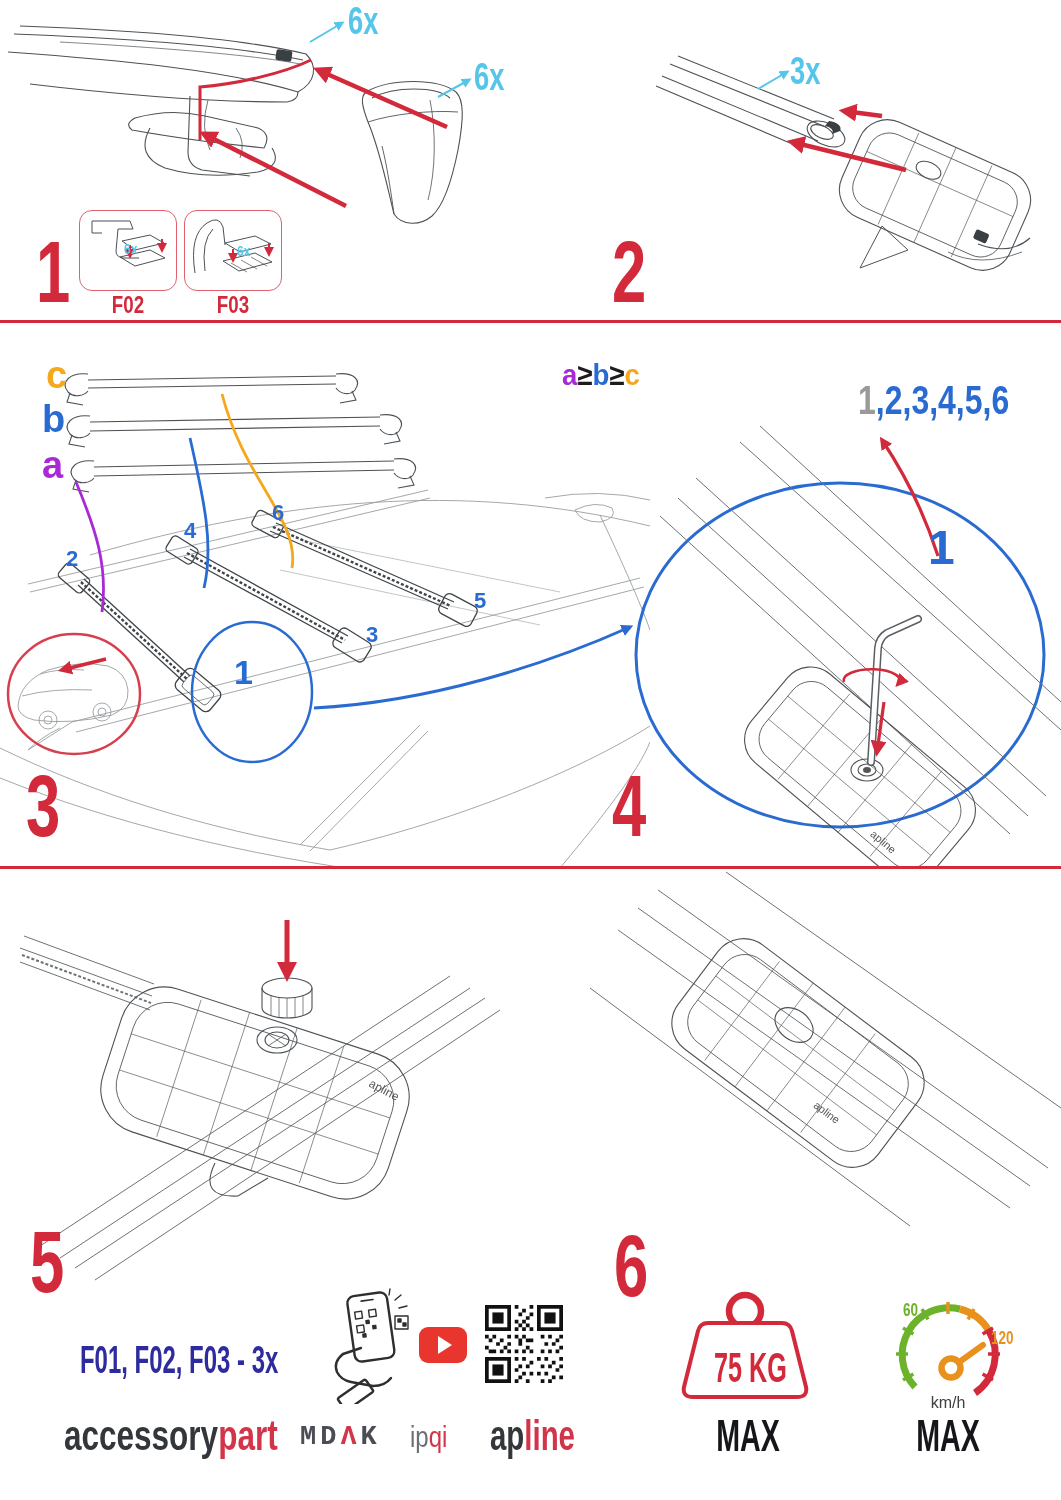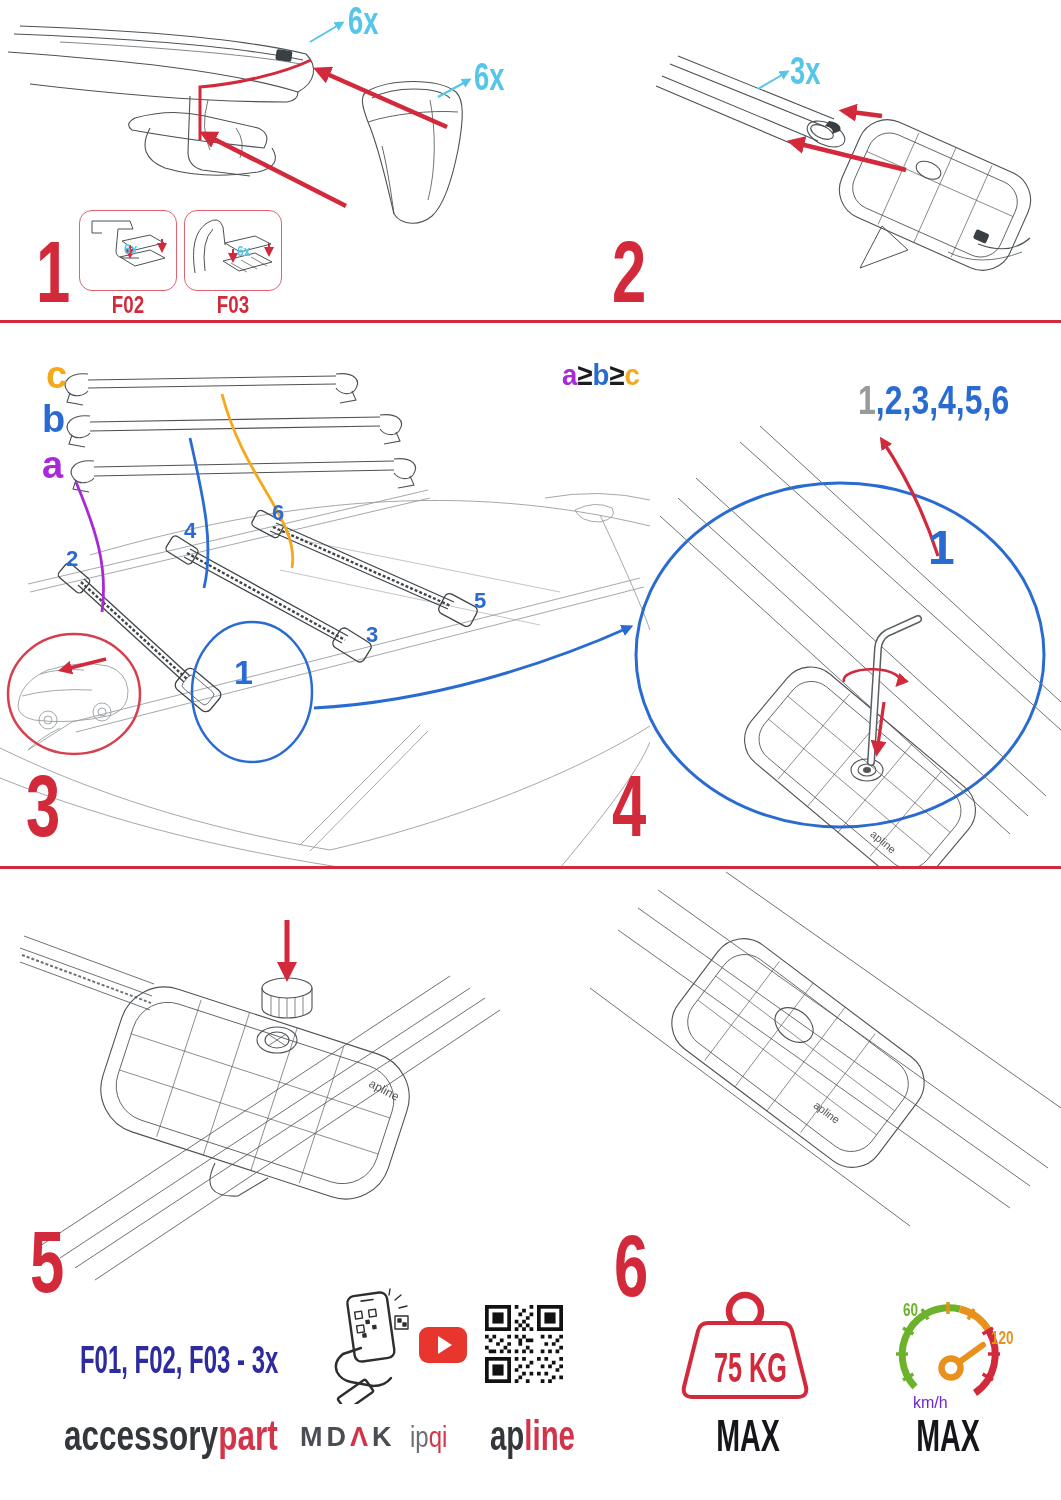--- a/index.html
+++ b/index.html
@@ -18,31 +18,31 @@
   .formula{position:absolute;font-weight:700;font-size:30px;line-height:1;transform:scaleX(0.92);transform-origin:left top;}
   .seq{position:absolute;font-weight:700;font-size:40px;line-height:1;transform:scaleX(0.8);transform-origin:left top;white-space:nowrap;}
   .callout1{position:absolute;color:#2a6bd2;font-weight:700;font-size:48px;line-height:1;}
   .inset{position:absolute;width:98px;height:81px;border:1.6px solid #e0626e;border-radius:13px;box-sizing:border-box;}
   .insetlabel{position:absolute;width:98px;text-align:center;color:#d2293b;font-weight:700;
        font-size:24px;line-height:1;transform:scaleX(0.78);transform-origin:center top;}
   .partsnote{position:absolute;color:#2e2b9e;font-weight:700;font-size:38px;line-height:1;
        transform:scaleX(0.63);transform-origin:left top;white-space:nowrap;}
   .logo-a{position:absolute;font-weight:700;font-size:42px;line-height:1;color:#33363a;
        transform:scaleX(0.75);transform-origin:left top;white-space:nowrap;}
-  .logo-m{position:absolute;font-weight:700;font-size:27px;line-height:1;color:#4a4e54;letter-spacing:4px;white-space:nowrap;}
+  .logo-m{position:absolute;font-weight:700;font-size:27px;line-height:1;color:#4a4e54;letter-spacing:4px;white-space:nowrap;font-family:Liberation Mono, monospace;}
   .logo-i{position:absolute;font-weight:400;font-size:30px;line-height:1;color:#6a6f75;
        transform:scaleX(0.8);transform-origin:left top;white-space:nowrap;}
   .logo-ap{position:absolute;font-weight:700;font-size:42px;line-height:1;color:#33363a;
        transform:scaleX(0.7);transform-origin:left top;white-space:nowrap;}
   .accent-red{color:#d2354a;}
   .maxlabel{position:absolute;width:124px;text-align:center;color:#15161a;font-weight:700;font-size:44px;
        line-height:1;transform:scaleX(0.65);transform-origin:center top;}
   .kg{position:absolute;width:120px;text-align:center;color:#d2293b;font-weight:700;font-size:42px;
        line-height:1;transform:scaleX(0.6);transform-origin:center top;white-space:nowrap;}
-  .kmh{position:absolute;width:70px;color:#6d28d9;font-size:16px;line-height:1;}
+  .kmh{position:absolute;width:70px;text-align:center;color:#404040;font-size:16px;line-height:1;}
   .gauge-lo{position:absolute;color:#6cb32b;font-weight:700;font-size:18px;line-height:1;transform:scaleX(0.75);transform-origin:left top;}
   .gauge-hi{position:absolute;color:#e8911c;font-weight:700;font-size:18px;line-height:1;transform:scaleX(0.75);transform-origin:left top;}
   .seq-first{color:#9a9a9a;}
   .seq-rest{color:#2a6bd2;}
   .f-a{color:#a928d8;} .f-b{color:#2a6bd2;} .f-c{color:#f5a81c;} .f-op{color:#1c1c1c;}
 </style>
 </head>
 <body>
 
 <div class="page">

